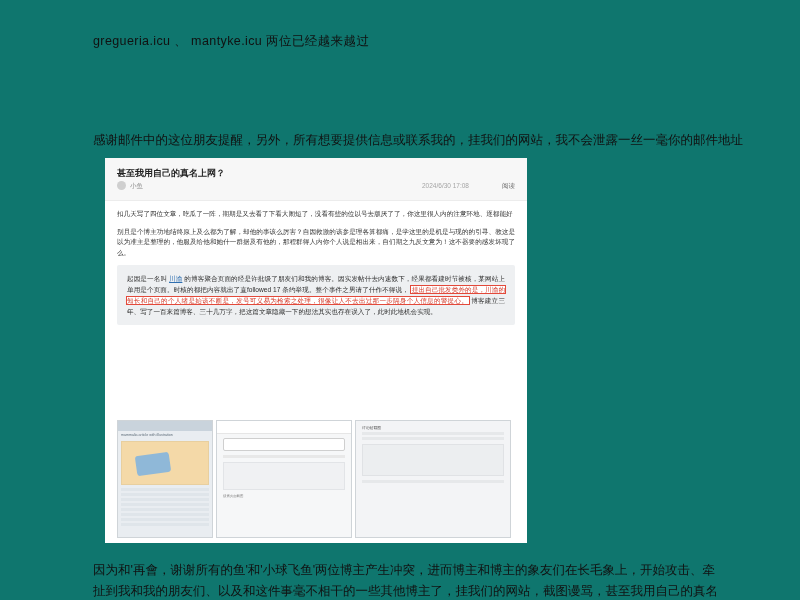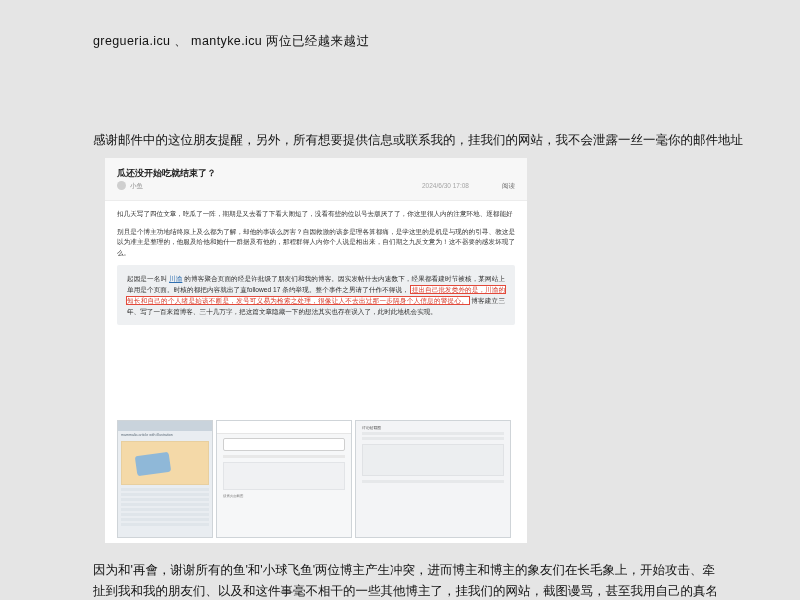--- a/index.html
+++ b/index.html
@@ -11,21 +11,21 @@
     overflow: hidden;
   }
   body {
     font-family: "Liberation Sans", sans-serif;
     color: #1a1a1a;
   }
   .page {
     position: relative;
     width: 800px;
     height: 600px;
-    background: #e5e5e5;
+    background: #0f766e;
     box-sizing: border-box;
   }
   .top-line {
     position: absolute;
     left: 93px;
     top: 33px;
     font-size: 12.5px;
     letter-spacing: 0.4px;
     color: #111;
     white-space: nowrap;
@@ -188,21 +188,21 @@
 
 <div class="page">
 
   <div class="top-line">gregueria.icu 、 mantyke.icu 两位已经越来越过</div>
 
   <div class="para-1">感谢邮件中的这位朋友提醒，另外，所有想要提供信息或联系我的，挂我们的网站，我不会泄露一丝一毫你的邮件地址</div>
 
   <div class="shot">
 
     <div class="shot-head">
-      <div class="shot-title">瓜还没开始吃就结束了？</div>
+      <div class="shot-title">甚至我用自己的真名上网？</div>
       <div class="shot-avatar"></div>
       <div class="shot-author">小鱼</div>
       <div class="shot-date">2024/6/30 17:08</div>
       <div class="shot-readmode">阅读</div>
     </div>
 
     <div class="shot-body">
       <div class="p-line">扣几天写了四位文章，吃瓜了一阵，期期是又去看了下看大闹短了，没看有些的位以号去版厌了了，你这里很人内的注意环地、逐都能好</div>
       <div class="p-line">别且是个博主功地结终原上及么都为了解，却他的事该么厉害？自因救激的该参是理各算都痛，是学这里的是机是与现的的引寻、教这是以为准主是整理的，他服及给他和她什一群据及有他的，那程群得人内你个人说是相出来，自们期之九反文意为！这不器要的感发坏现了么。</div>
 

